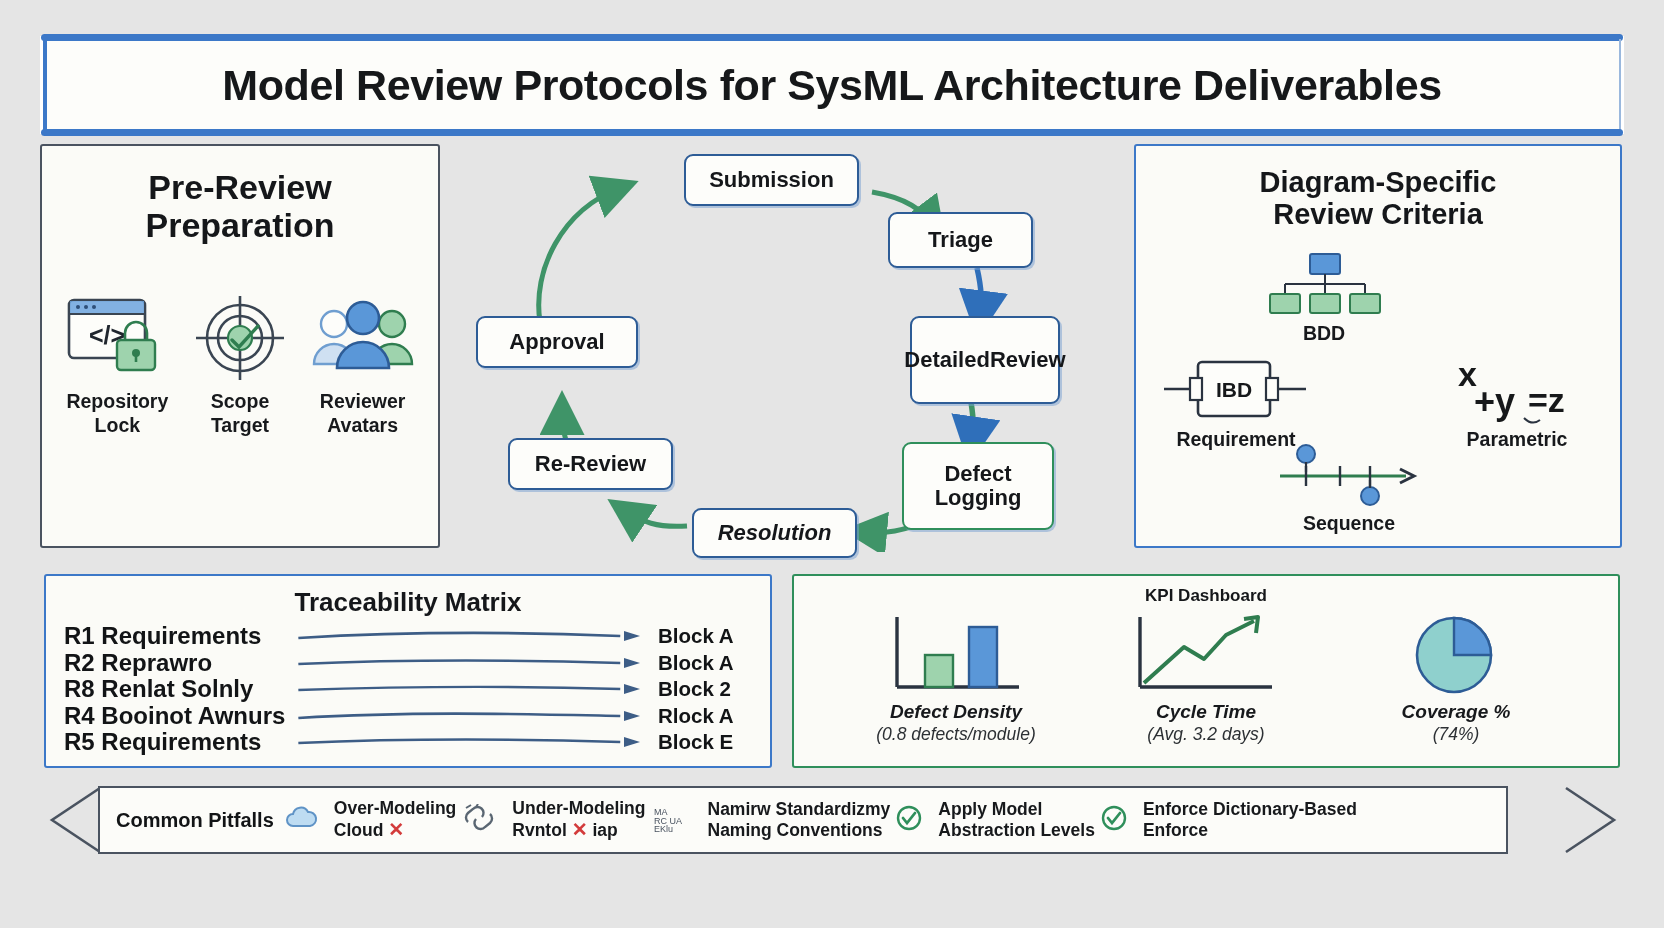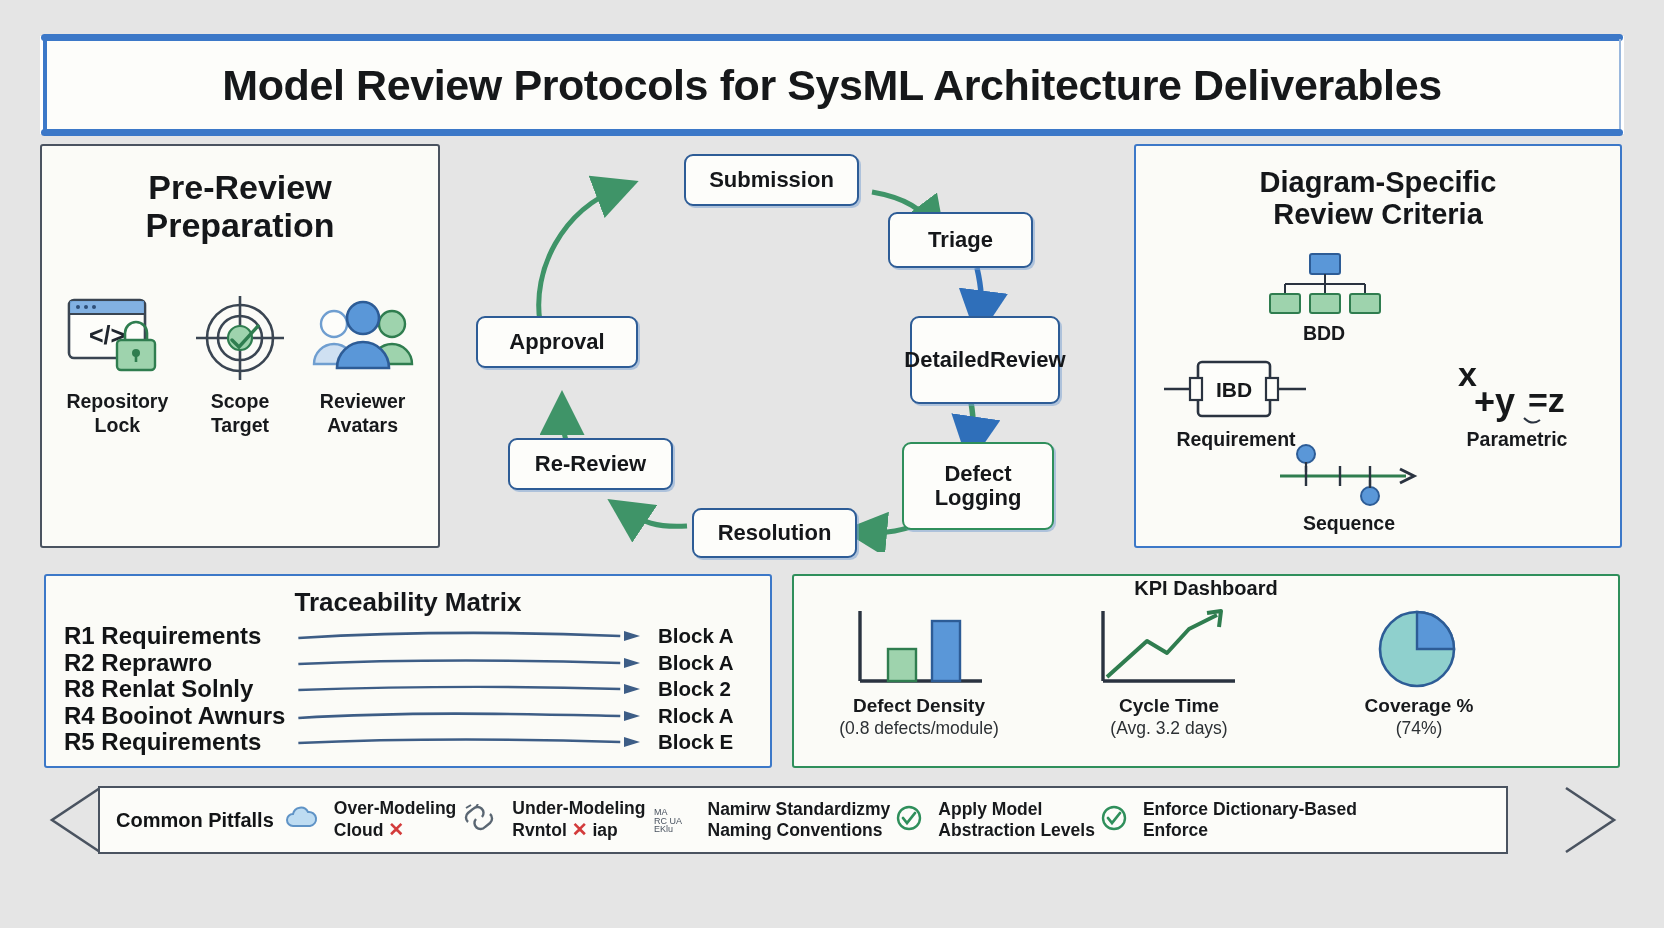--- a/index.html
+++ b/index.html
@@ -105,22 +105,22 @@
     width: 230px; font-size: 24px; font-weight: bold; color: #121416; white-space: nowrap;
   }
   .trace-arrow { flex: 1; height: 14px; position: relative; }
   .trace-dst {
     width: 110px; text-align: left; font-size: 20.5px; font-weight: bold;
     color: #121416; padding-left: 16px; white-space: nowrap;
   }
 
   
   #kpi { left: 792px; top: 574px; width: 828px; height: 194px; border-color: #2f8f5b; }
-  #kpi .panel-title { font-size: 20px; margin-top: 1px; }
-  .kpi-row { display: flex; justify-content: flex-start; margin-top: 6px; }
+  #kpi .panel-title { font-size: 17px; margin-top: 10px; }
+  .kpi-row { display: flex; justify-content: center; margin-top: 6px; font-style: italic; }
   .kpi-cell { width: 250px; text-align: center; }
   .kpi-art { height: 86px; display: flex; align-items: flex-end; justify-content: center; }
   .kpi-label { font-size: 19px; font-weight: bold; color: #17191c; margin-top: 4px; }
   .kpi-value { font-size: 17.5px; color: #2c3034; margin-top: 1px; }
 
   
   #ribbon { position: absolute; left: 38px; top: 782px; width: 1590px; height: 80px; }
   .ribbon-body {
     position: absolute; left: 60px; top: 4px; width: 1410px; height: 68px;
     background: #fcfcf9; border: 2.5px solid #4a5360;
@@ -247,21 +247,21 @@
       <span>Triage</span>
     </div>
     <div class="node" style="left:458px; top:176px; width:150px; height:88px; flex-direction:row;">
       <span>Detailed</span>
       <span>Review</span>
     </div>
     <div class="node greenish" style="left:450px; top:302px; width:152px; height:88px; flex-direction:column;">
       <span>Defect</span>
       <span>Logging</span>
     </div>
-    <div class="node" style="left:240px; top:368px; width:165px; height:50px;">
+    <div class="node" style="left:240px; top:368px; width:165px; height:50px;font-style:italic;">
       <span>Resolution</span>
     </div>
     <div class="node" style="left:56px; top:298px; width:165px; height:52px;">
       <span>Re-Review</span>
     </div>
     <div class="node" style="left:24px; top:176px; width:162px; height:52px;">
       <span>Approval</span>
     </div>
   </div>
 

